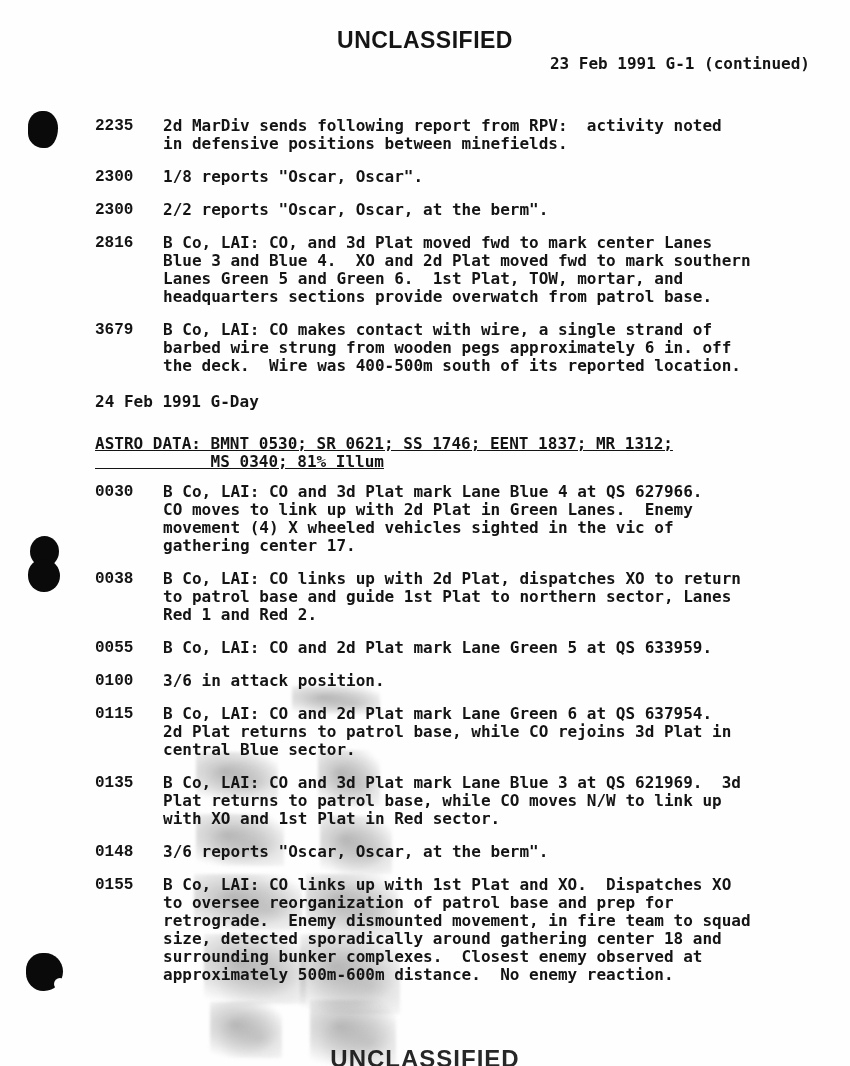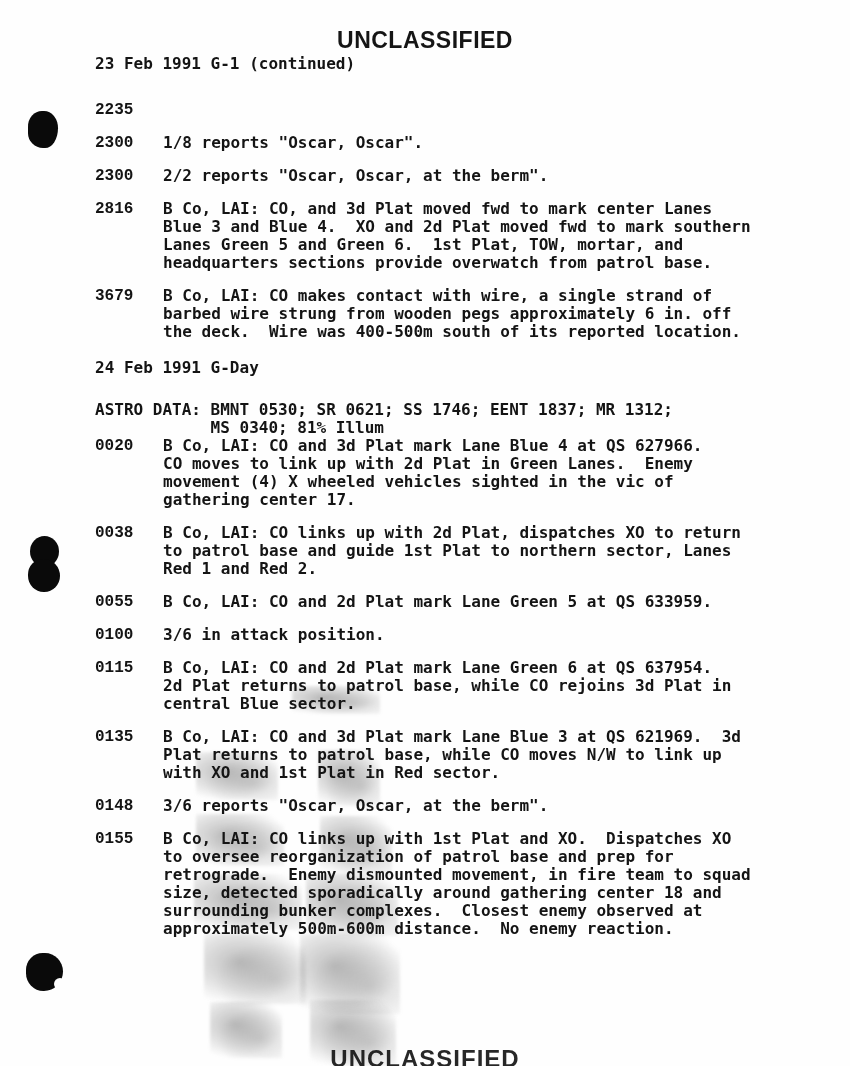--- a/index.html
+++ b/index.html
@@ -40,26 +40,26 @@
   
   .content {
     position: absolute;
     left: 95px;
     top: 55px;
     right: 40px;
     z-index: 2;
     font-size: 16px;
     line-height: 18px;
   }
-  .cont-heading { margin-bottom: 28px; white-space: pre; }
+  .cont-heading { margin-bottom: 44px; white-space: pre; text-align: right; }
   .entry { display: flex; margin-bottom: 15px; }
   .entry .time { flex: 0 0 68px; white-space: pre; font-family: Liberation Mono, monospace; }
   .entry .text { white-space: pre; }
   .day-heading { margin: 18px 0 24px 0; white-space: pre; }
-  .astro { margin-bottom: 0; white-space: pre; }
+  .astro { margin-bottom: 12px; white-space: pre; text-decoration: underline; }
   
   .blot { position: absolute; background: #0a0a0a; z-index: 3; }
   .blot-top {
     left: 28px; top: 111px; width: 30px; height: 37px;
     border-radius: 50% 50% 46% 54% / 46% 50% 58% 44%;
   }
   .blot-mid { left: 28px; top: 536px; width: 34px; height: 56px; background: transparent; }
   .blot-mid::before {
     content: ""; position: absolute; left: 2px; top: 0;
     width: 29px; height: 31px; background: #0a0a0a; border-radius: 50%;
@@ -92,20 +92,22 @@
 <div class="page">
 
   <div class="banner top">UNCLASSIFIED</div>
 
   <div class="content">
 
     <div class="cont-heading">23 Feb 1991 G-1 (continued)</div>
 
     <div class="entry">
       <div class="time">2235</div>
+      <div class="text">2d MarDiv sends following report from RPV:  activity noted
+in defensive positions between minefields.</div>
     </div>
     <div class="entry">
       <div class="time">2300</div>
       <div class="text">1/8 reports "Oscar, Oscar".</div>
     </div>
     <div class="entry">
       <div class="time">2300</div>
       <div class="text">2/2 reports "Oscar, Oscar, at the berm".</div>
     </div>
     <div class="entry">
@@ -121,21 +123,21 @@
 barbed wire strung from wooden pegs approximately 6 in. off
 the deck.  Wire was 400-500m south of its reported location.</div>
     </div>
 
     <div class="day-heading">24 Feb 1991 G-Day</div>
 
     <div class="astro">ASTRO DATA: BMNT 0530; SR 0621; SS 1746; EENT 1837; MR 1312;
             MS 0340; 81% Illum</div>
 
     <div class="entry">
-      <div class="time">0020</div>
+      <div class="time">0030</div>
       <div class="text">B Co, LAI: CO and 3d Plat mark Lane Blue 4 at QS 627966.
 CO moves to link up with 2d Plat in Green Lanes.  Enemy
 movement (4) X wheeled vehicles sighted in the vic of
 gathering center 17.</div>
     </div>
     <div class="entry">
       <div class="time">0038</div>
       <div class="text">B Co, LAI: CO links up with 2d Plat, dispatches XO to return
 to patrol base and guide 1st Plat to northern sector, Lanes
 Red 1 and Red 2.</div>

